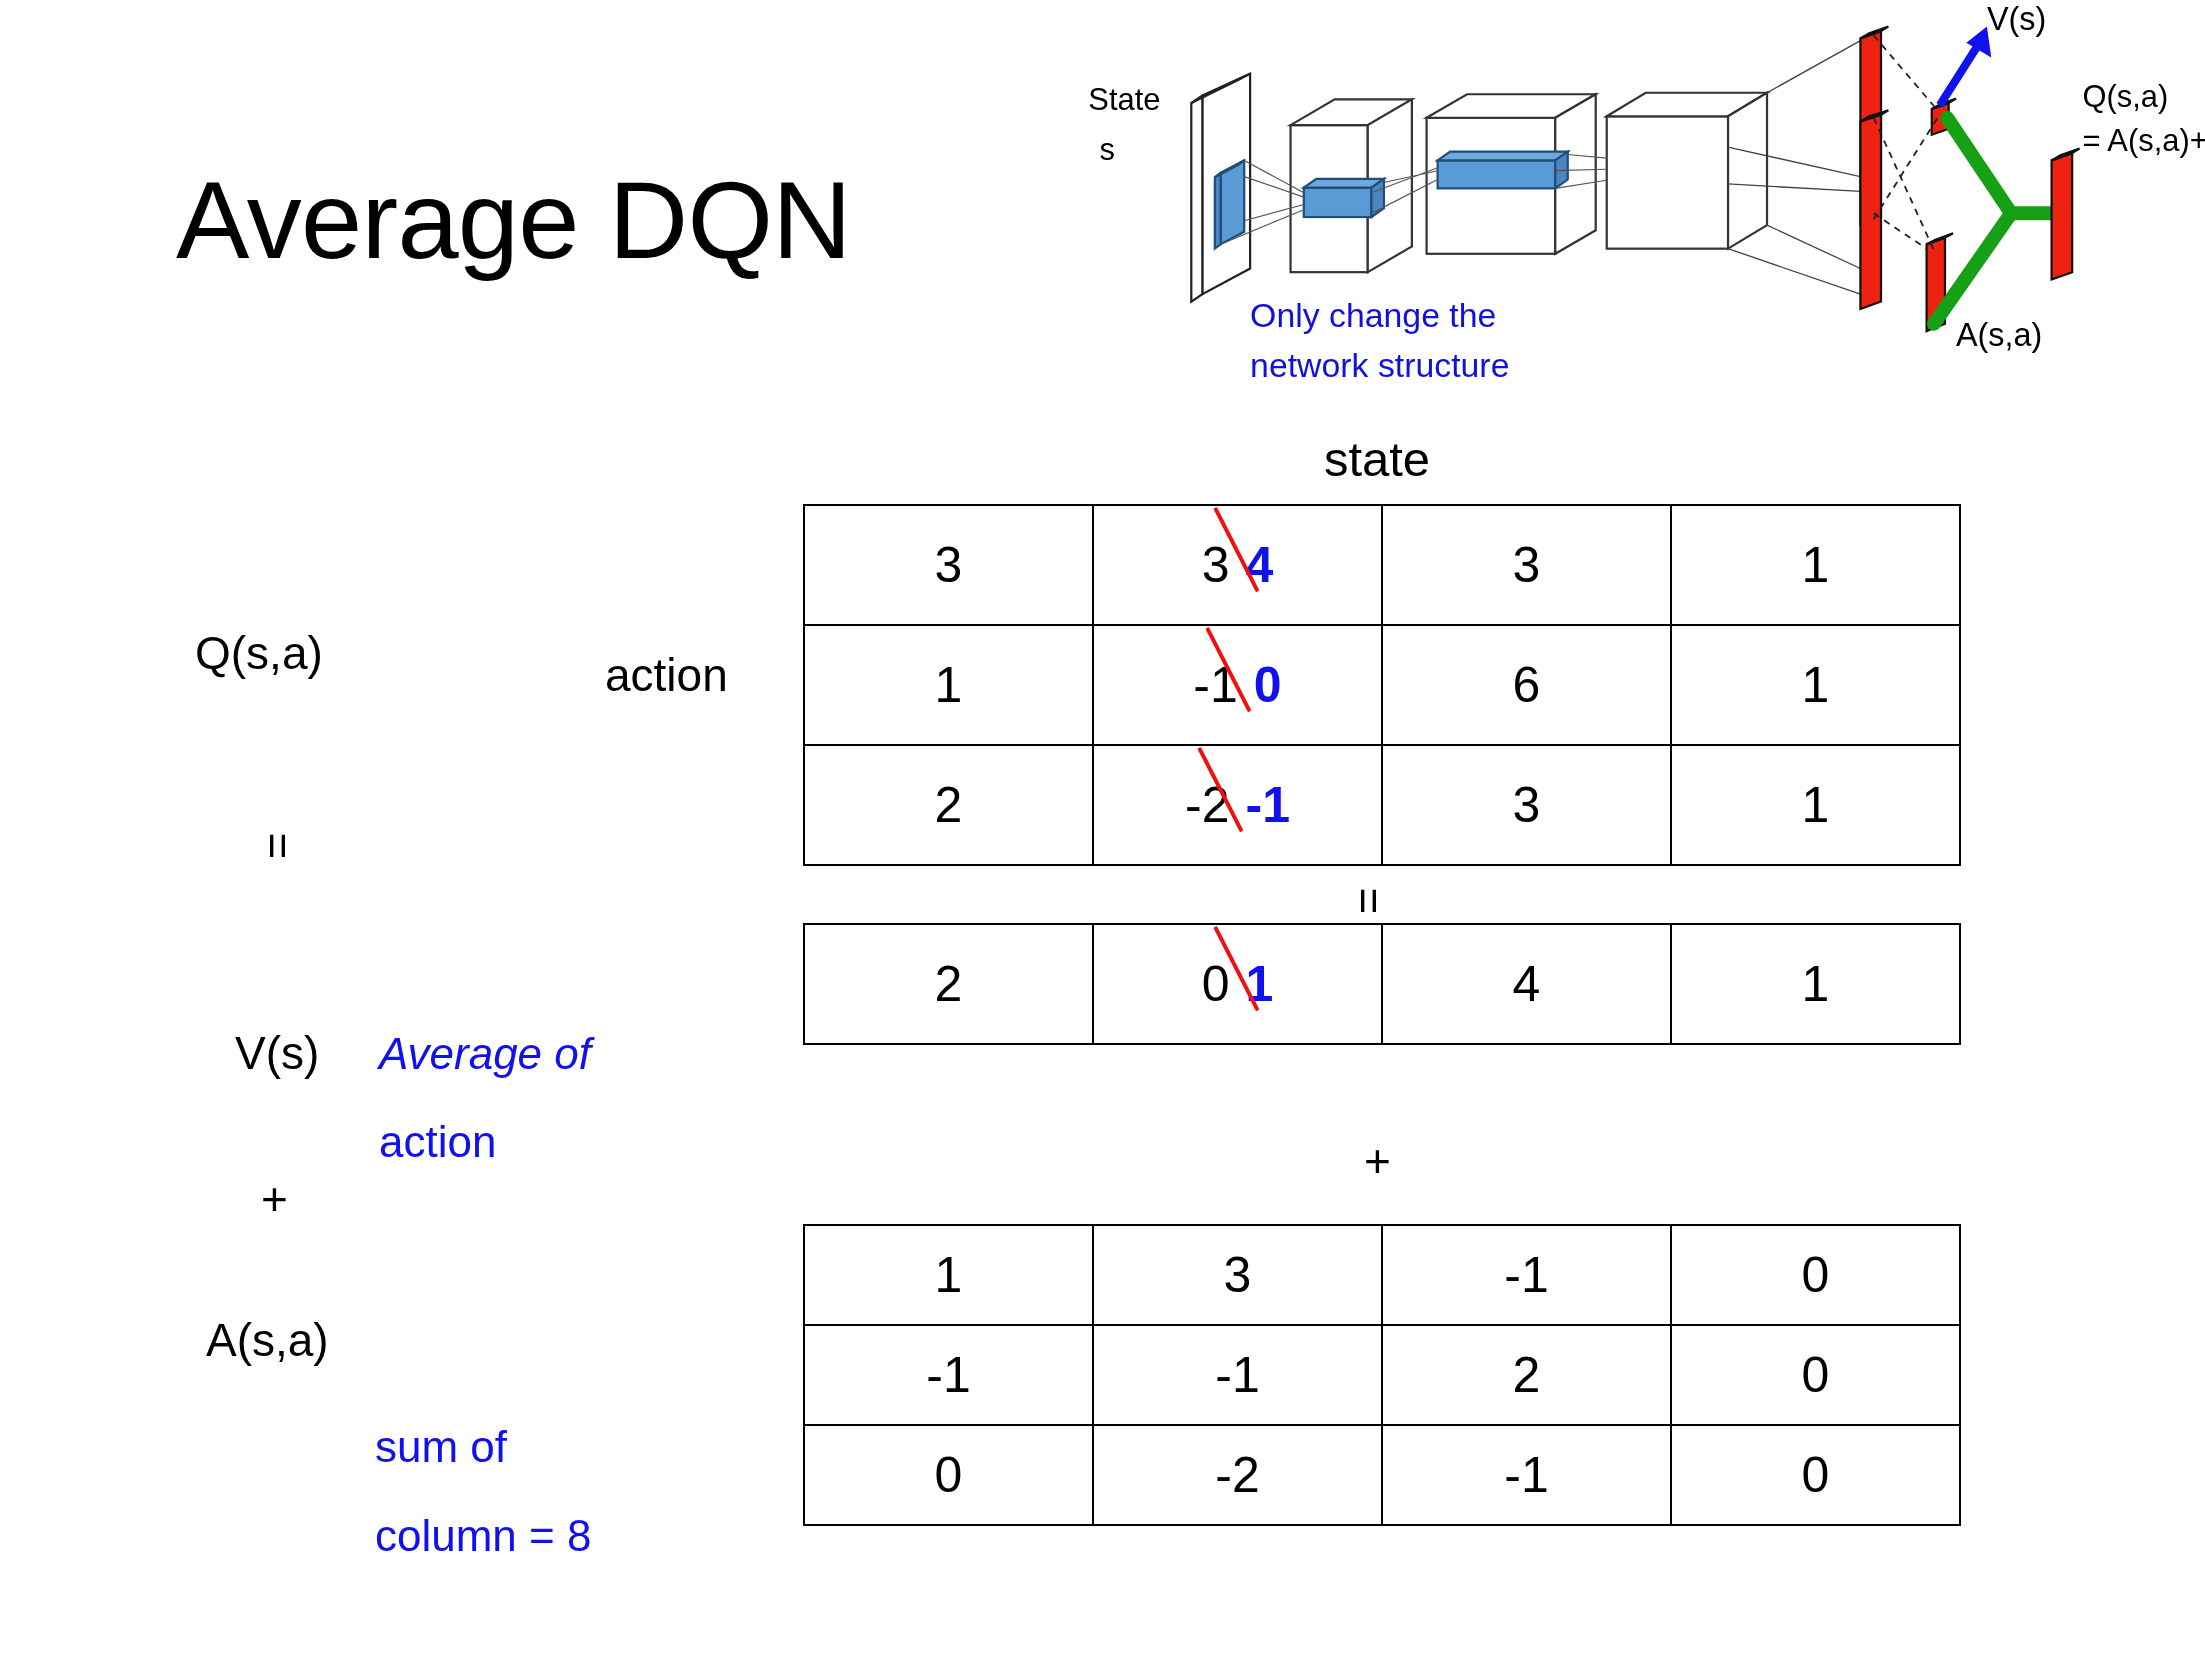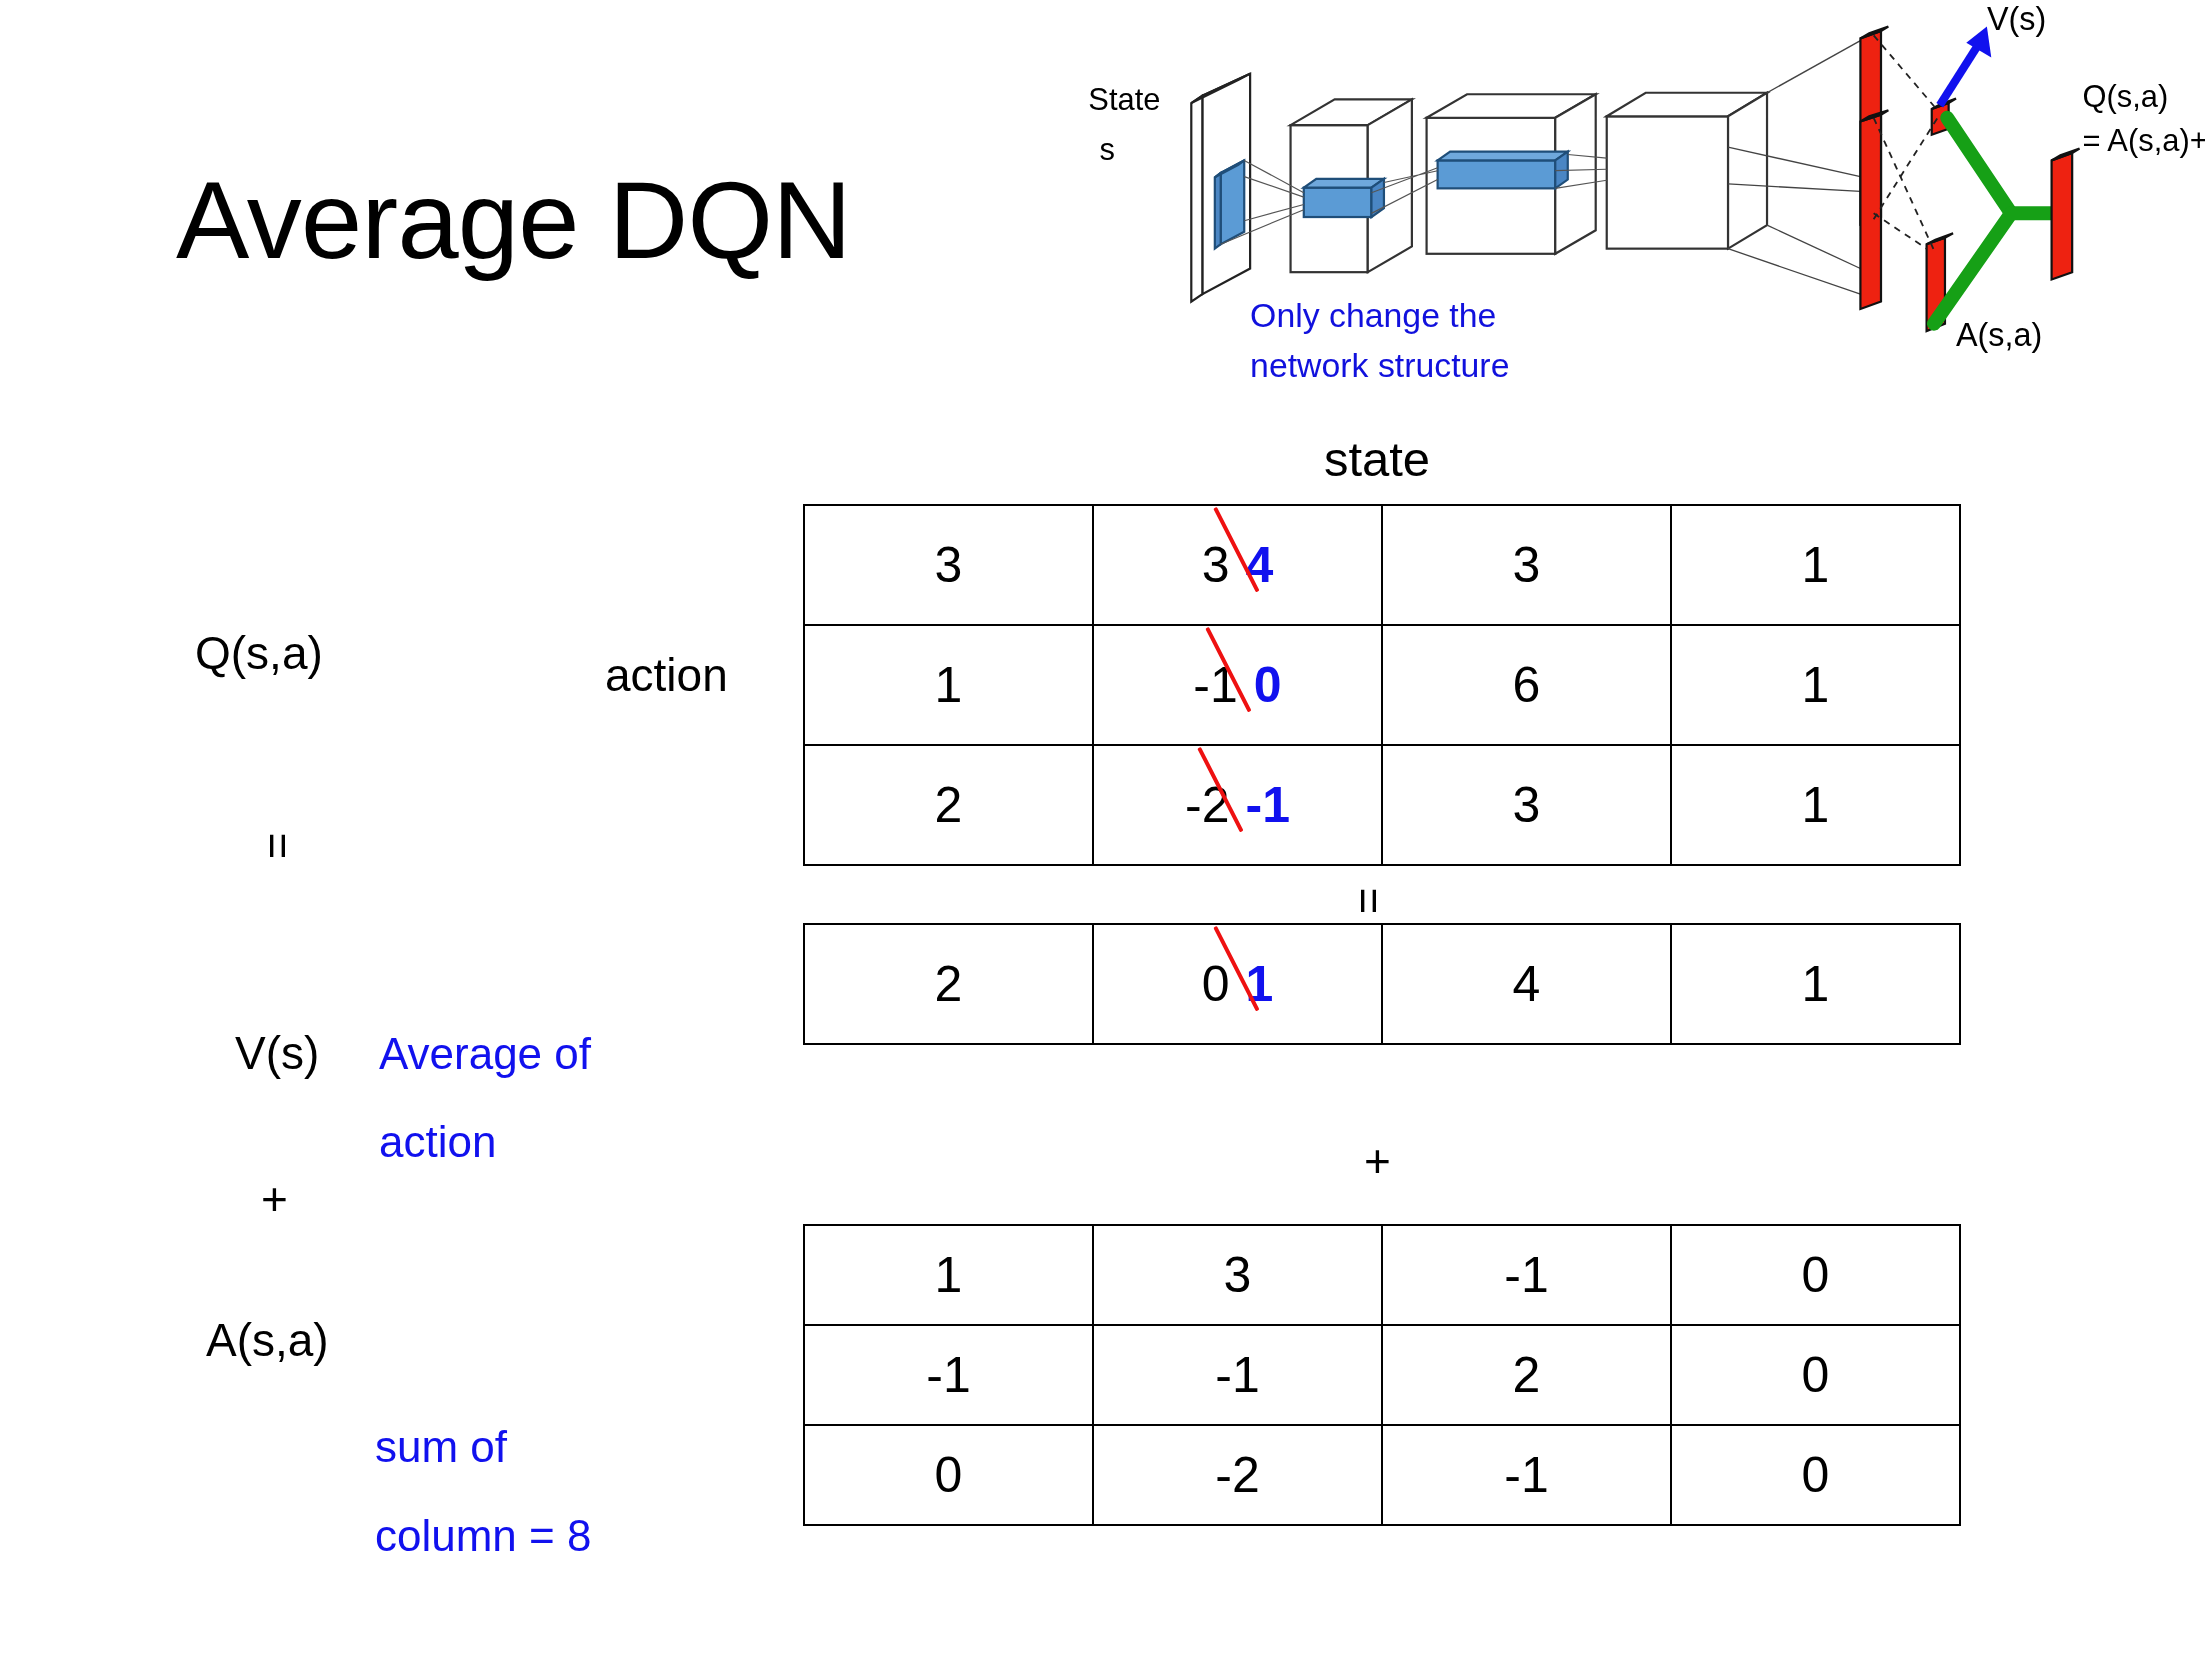--- a/index.html
+++ b/index.html
@@ -259,21 +259,21 @@
   </div>
 
   <div id="state-label">state</div>
 
   <div class="plain-label" style="left:195px; top:629px;">Q(s,a)</div>
   <div class="plain-label" style="left:565px; top:651px;margin-left:40px;">action</div>
   <div class="op-eq" style="left:265px; top:823px;">=</div>
   <div class="op-eq" style="left:1356px; top:878px;">=</div>
 
   <div class="plain-label" style="left:235px; top:1029px;">V(s)</div>
-  <div class="blue-note" style="left:379px; top:1029px;">Average of</div>
+  <div class="blue-note" style="left:379px; top:1029px;font-style:italic;">Average of</div>
   <div class="blue-note" style="left:379px; top:1117px;">action</div>
   <div class="op-plus" style="left:261px; top:1176px;">+</div>
   <div class="op-plus" style="left:1364px; top:1138px;">+</div>
 
   <div class="plain-label" style="left:206px; top:1316px;">A(s,a)</div>
   <div class="blue-note" style="left:375px; top:1422px;">sum of</div>
   <div class="blue-note" style="left:375px; top:1511px;">column = 8</div>
 
   <table class="matrix" id="q-matrix">
     <tbody>

